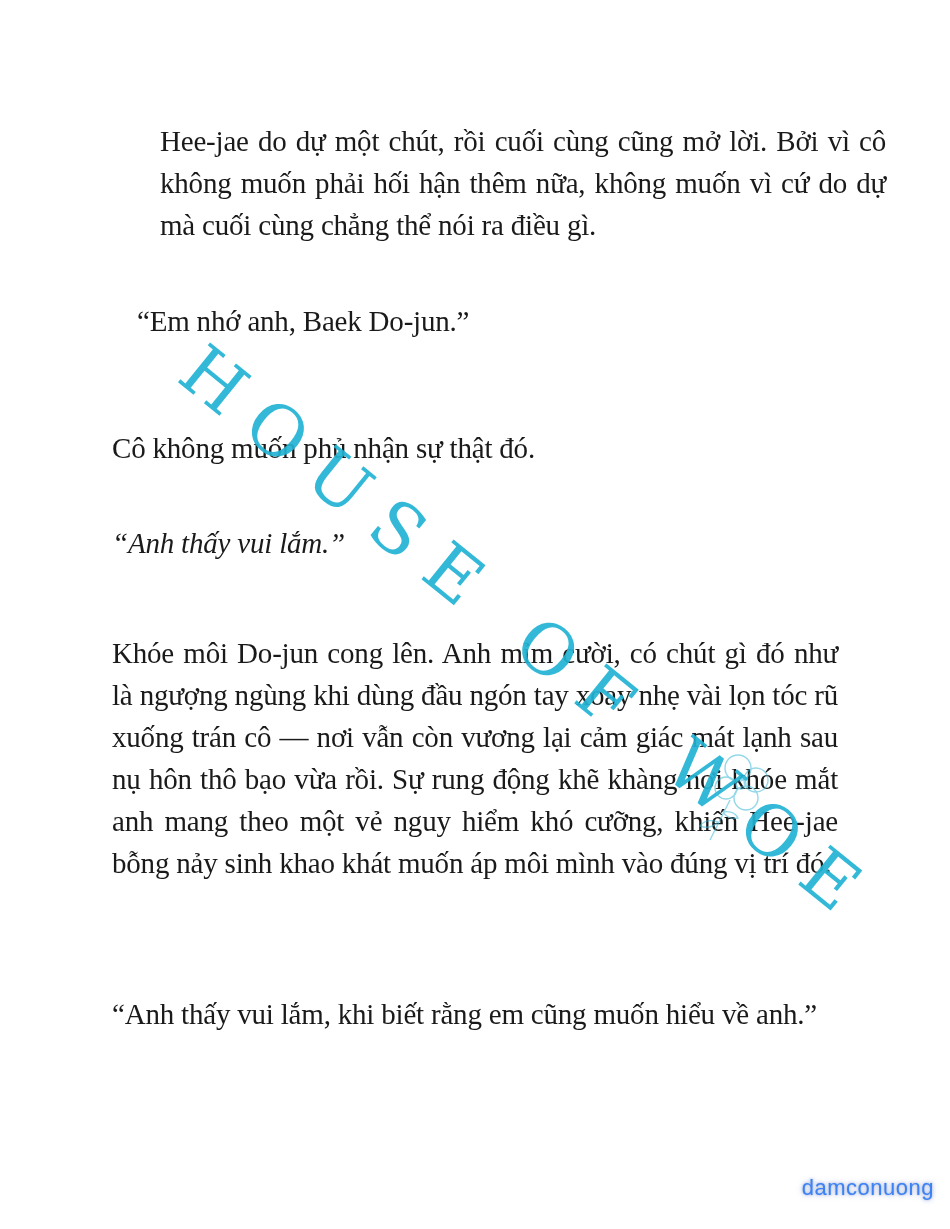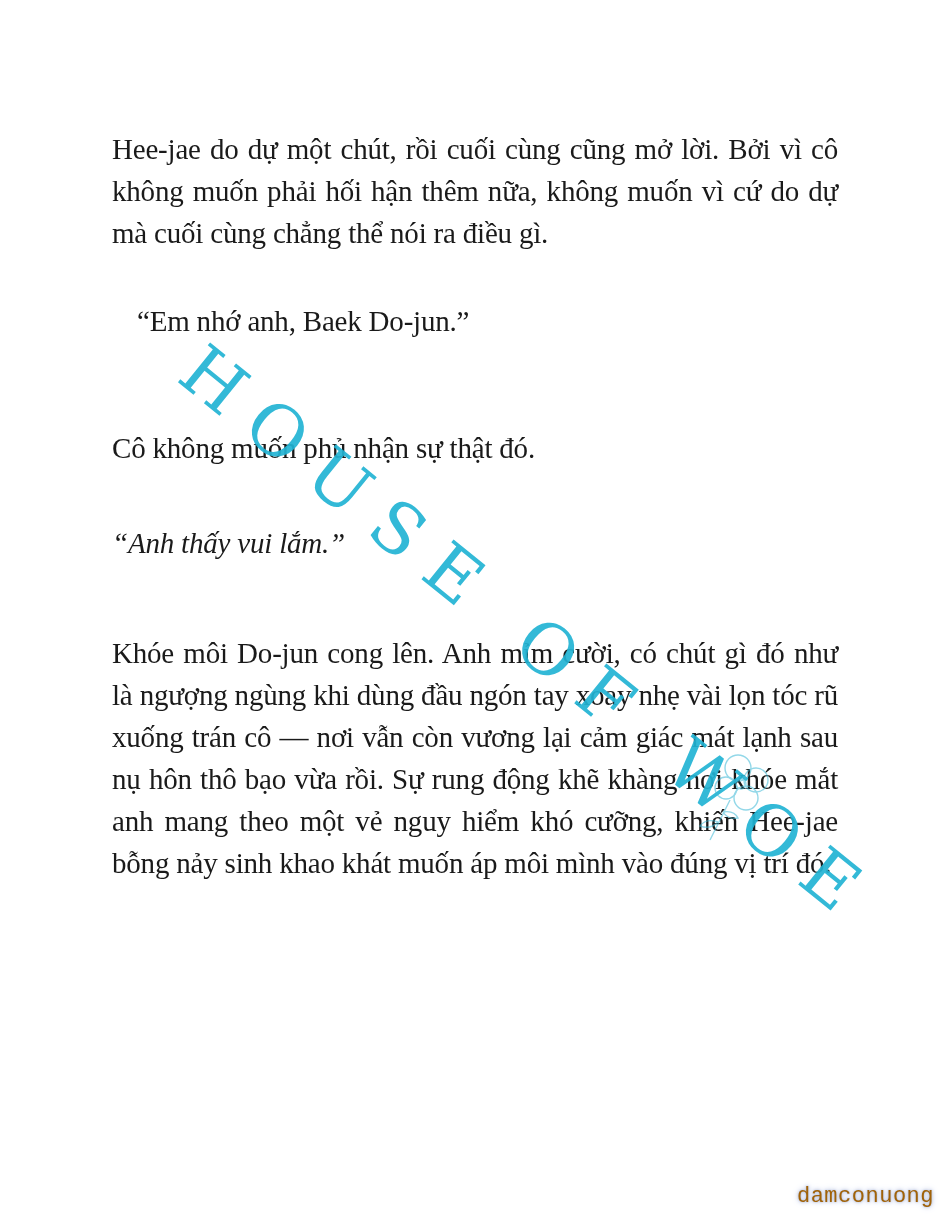--- a/index.html
+++ b/index.html
@@ -56,43 +56,44 @@
     left: 690px;
     top: 740px;
     width: 90px;
     height: 110px;
     opacity: 0.55;
     pointer-events: none;
   }
   .site-mark {
     position: absolute;
     right: 16px;
-    bottom: 20px;
-    font-family: Liberation Mono, monospace;
+    bottom: 28px;
+    font-family: Liberation Sans, sans-serif;
     font-size: 22px;
-    color: #a16207;
+    color: #3b82f6;
     letter-spacing: 0.5px;
     text-shadow: 0 0 4px #b9c4e0, 0 0 8px #cfd7ee, 0 0 2px #9aa8cc;
   }
 </style>
 </head>
 <body>
 
 <div class="page">
 
-  <p class="para justify" style="top:128px;">Hee-jae do dự một chút, rồi cuối cùng cũng mở lời. Bởi vì cô không muốn phải hối hận thêm nữa, không muốn vì cứ do dự mà cuối cùng chẳng thể nói ra điều gì.</p>
+  <p class="para justify" style="top:120px;margin-left:48px;">Hee-jae do dự một chút, rồi cuối cùng cũng mở lời. Bởi vì cô không muốn phải hối hận thêm nữa, không muốn vì cứ do dự mà cuối cùng chẳng thể nói ra điều gì.</p>
 
   <p class="para" style="top:300px;margin-left:25px;">“Em nhớ anh, Baek Do-jun.”</p>
 
   <p class="para" style="top:427px;">Cô không muốn phủ nhận sự thật đó.</p>
 
   <p class="para" style="top:522px;font-style:italic;">“Anh thấy vui lắm.”</p>
 
   <p class="para justify" style="top:632px;">Khóe môi Do-jun cong lên. Anh mỉm cười, có chút gì đó như là ngượng ngùng khi dùng đầu ngón tay xoay nhẹ vài lọn tóc rũ xuống trán cô — nơi vẫn còn vương lại cảm giác mát lạnh sau nụ hôn thô bạo vừa rồi. Sự rung động khẽ khàng nơi khóe mắt anh mang theo một vẻ nguy hiểm khó cưỡng, khiến Hee-jae bỗng nảy sinh khao khát muốn áp môi mình vào đúng vị trí đó.</p>
 
+  <p class="para" style="top:993px;">“Anh thấy vui lắm, khi biết rằng em cũng muốn hiểu về anh.”</p>
 
   <div class="watermark">HOUSE OF WOE</div>
 
   <svg class="flower" viewBox="0 0 90 110" xmlns="http://www.w3.org/2000/svg">
     <g fill="none" stroke="#3bb8d6" stroke-width="1.4">
       <circle cx="48" cy="28" r="13"></circle>
       <circle cx="66" cy="40" r="12"></circle>
       <circle cx="56" cy="58" r="12"></circle>
       <circle cx="36" cy="48" r="11"></circle>
       <circle cx="51" cy="44" r="5"></circle>

